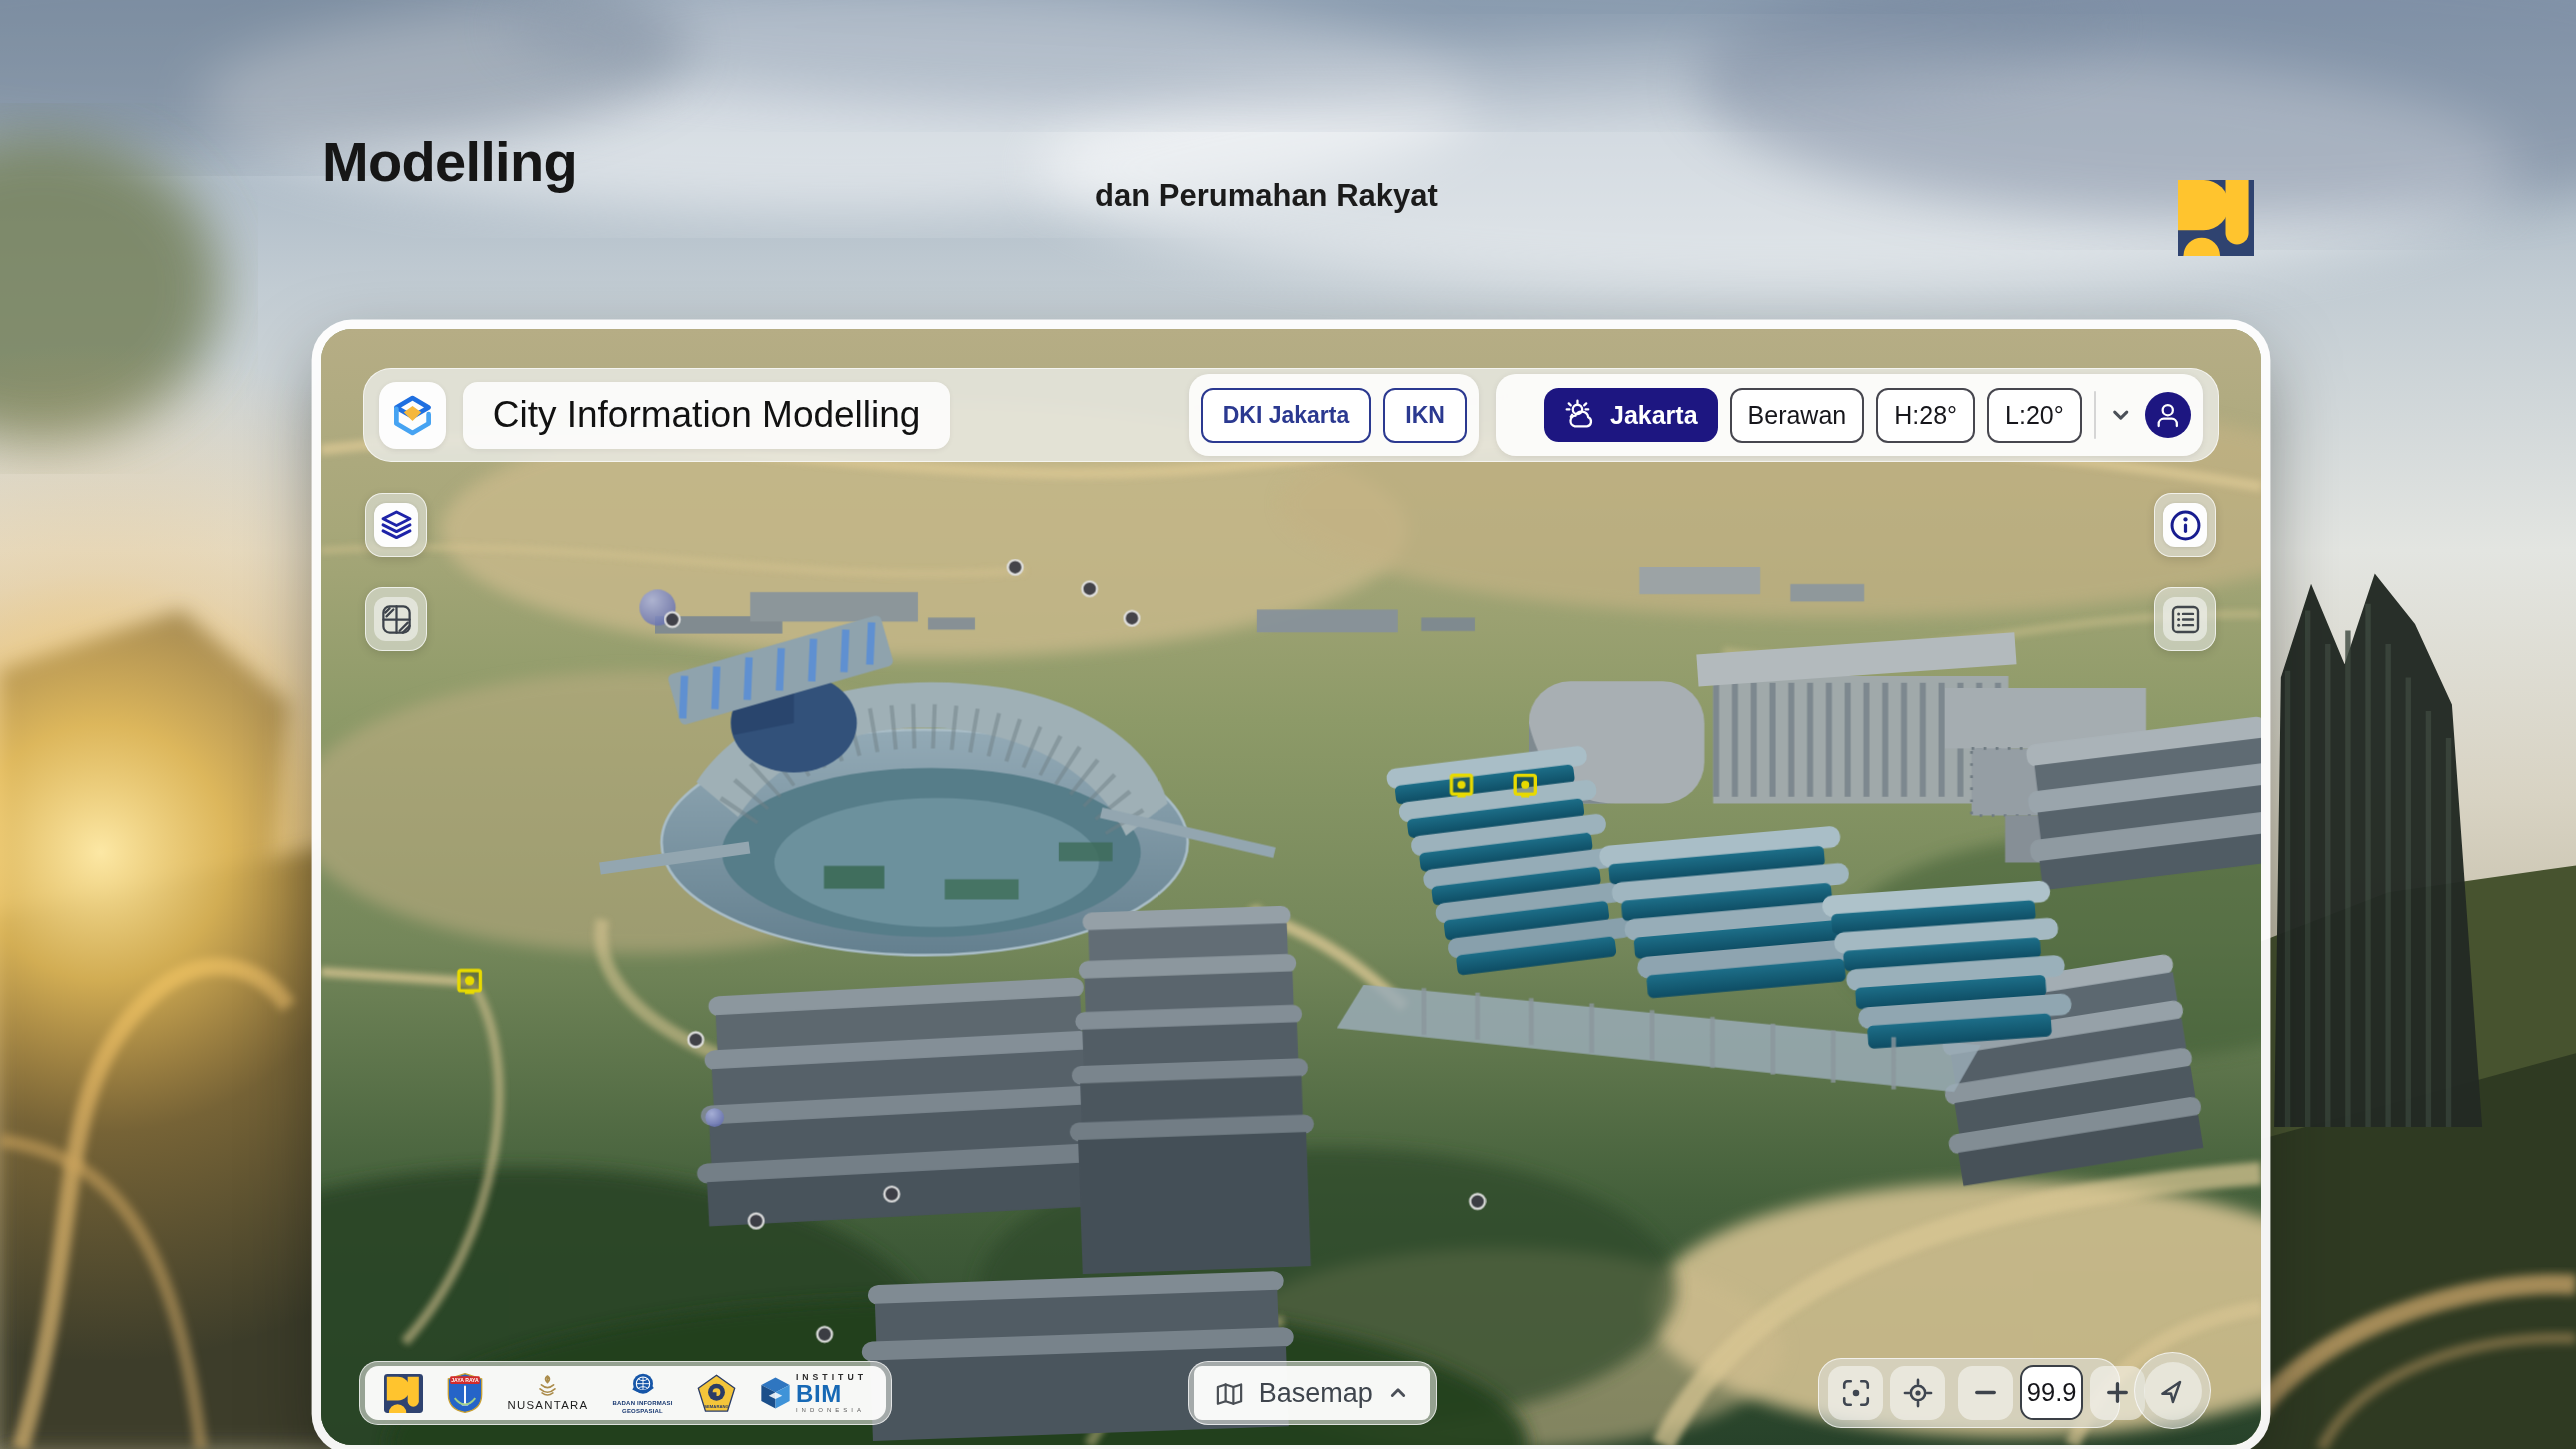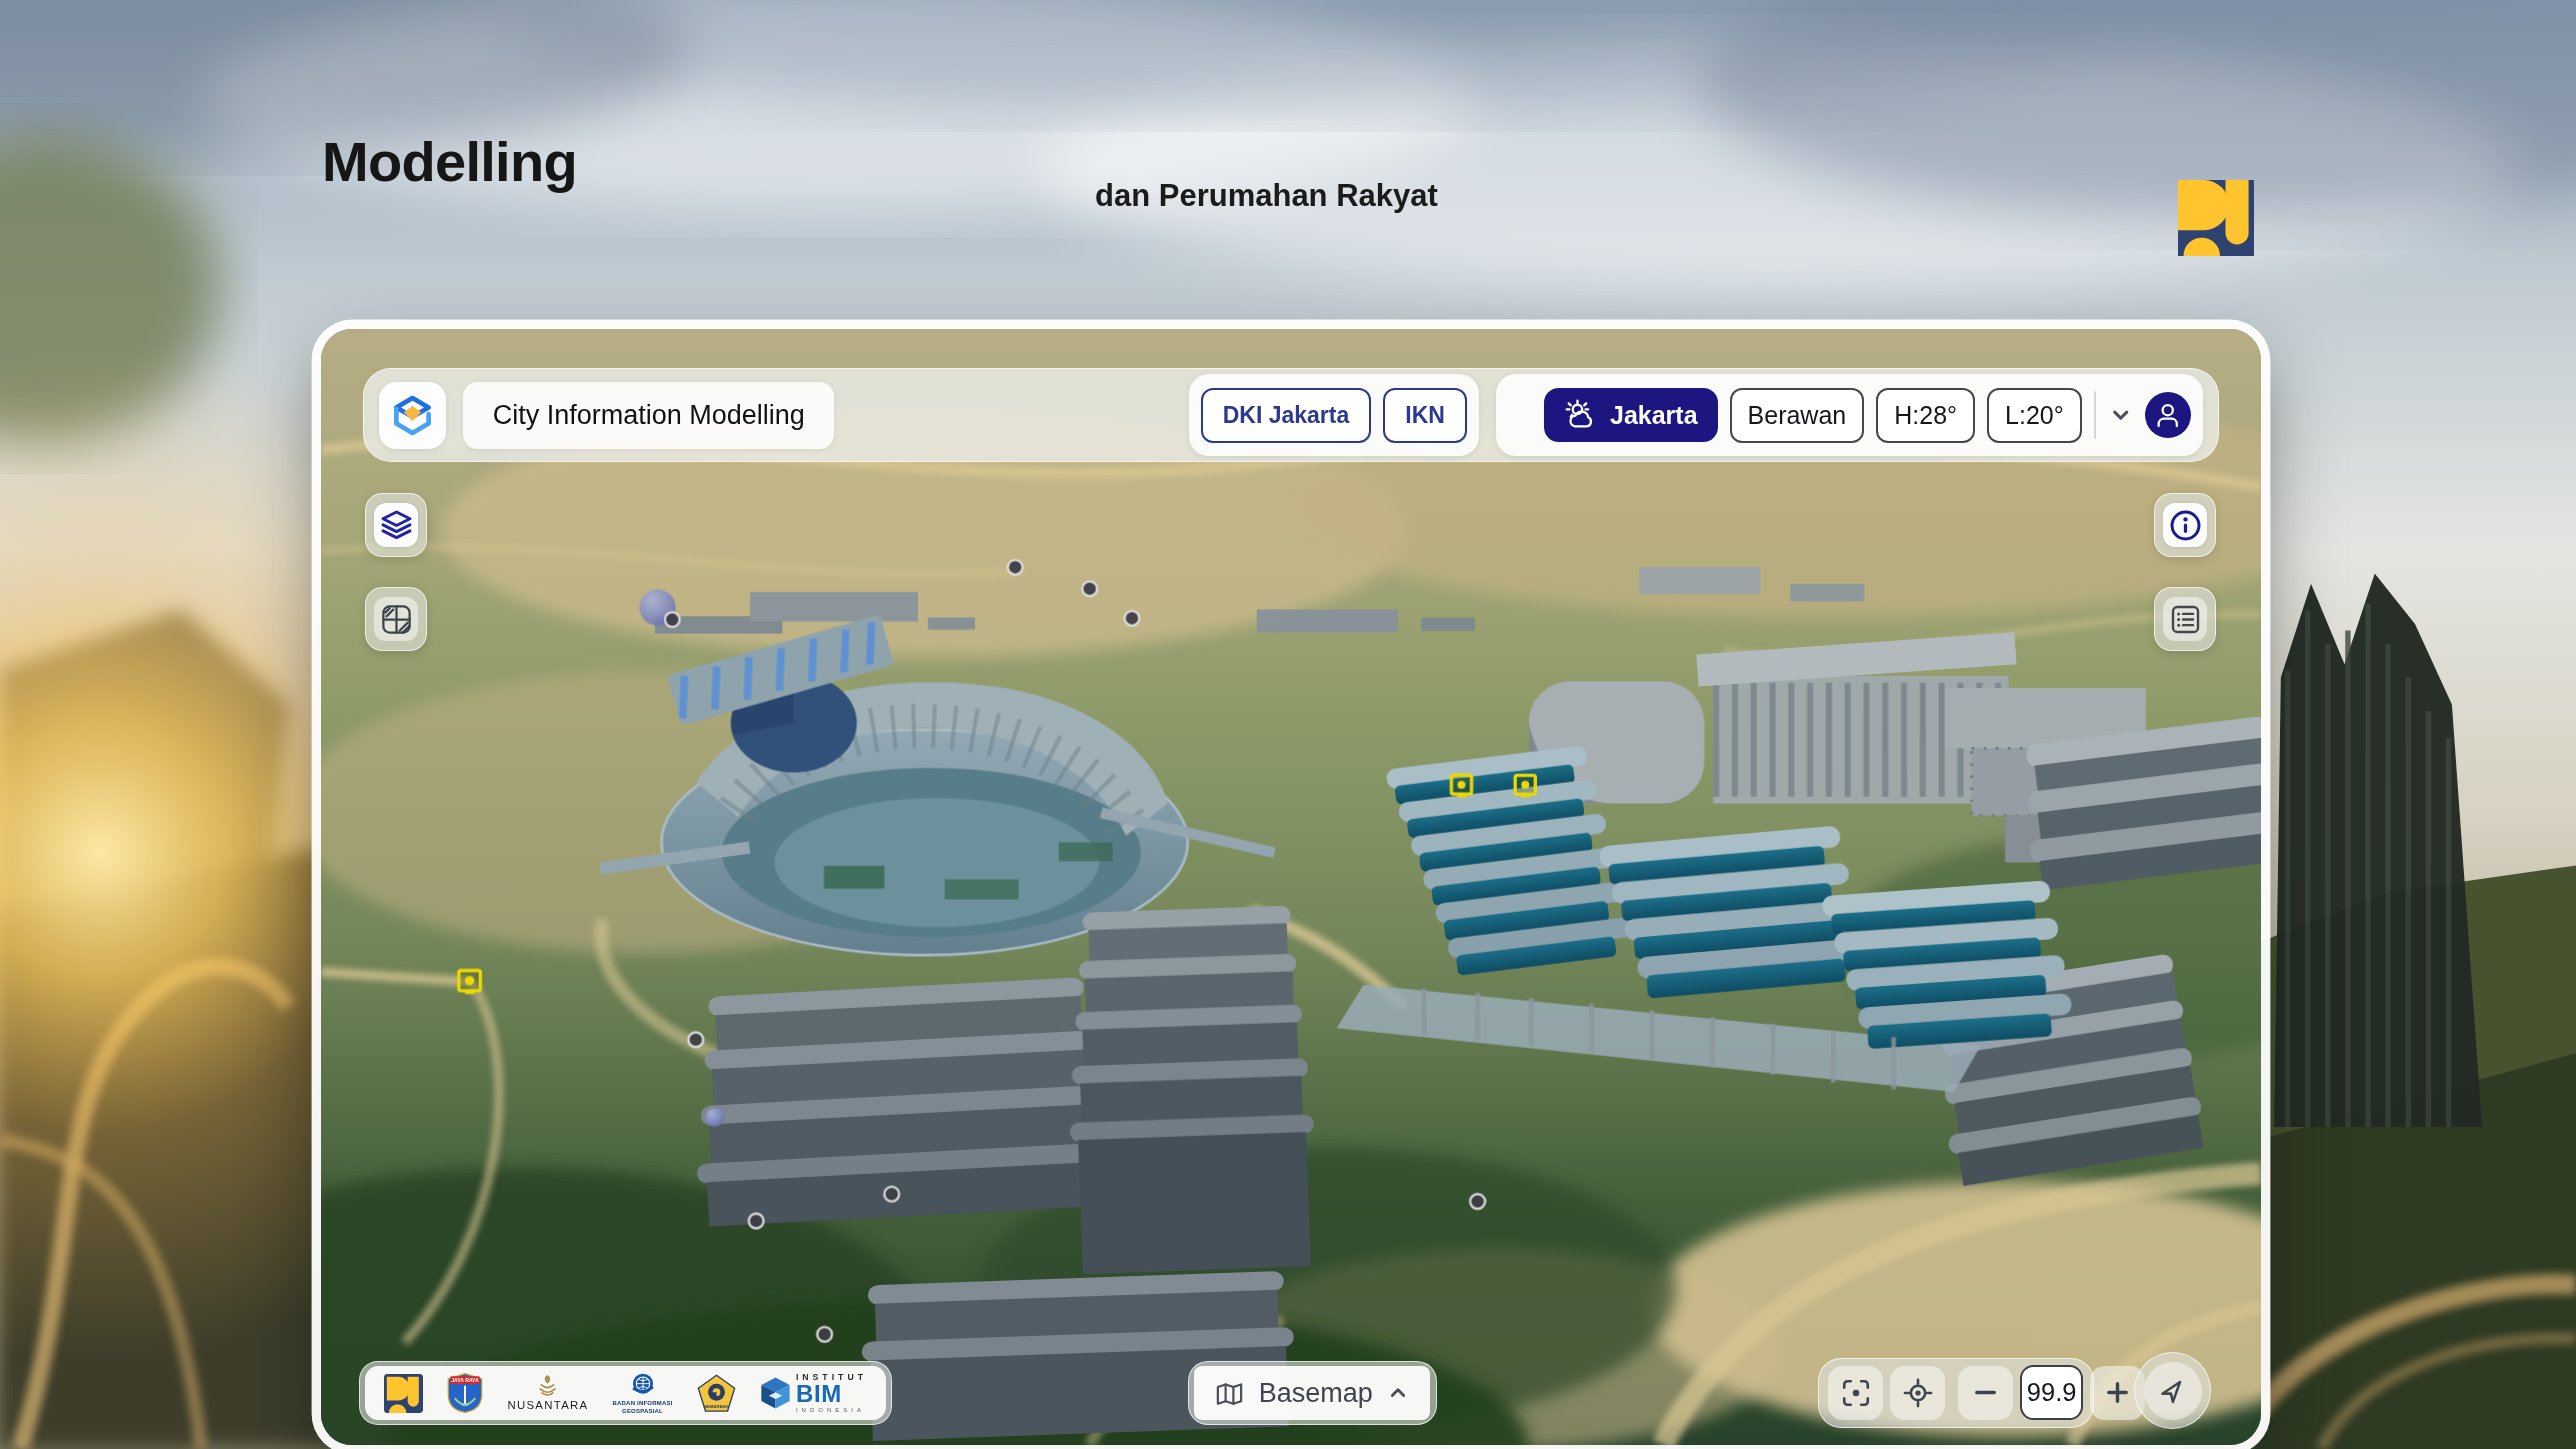--- a/index.html
+++ b/index.html
@@ -35,21 +35,21 @@
     backdrop-filter:blur(4px);
   }
   .cube-btn{
     width:67px;height:67px;border-radius:17.4px;background:#fdfdfd;flex:0 0 auto;
     display:flex;align-items:center;justify-content:center;box-shadow:0 1.3px 5.4px rgba(0,0,0,0.08);
   }
   .app-title-box{
     margin-left:17.4px;height:67px;border-radius:14.8px;background:rgba(253,253,252,0.92);
     display:flex;align-items:center;padding:0 29.5px;box-shadow:0 1.3px 5.4px rgba(0,0,0,0.06);
   }
-  .app-title-box span{font-size:27px;font-weight:500;color:#111;white-space:nowrap;}
+  .app-title-box span{font-size:37px;font-weight:500;color:#111;white-space:nowrap;}
   .topbar-spacer{flex:1;}
   .chip-group{
     height:82px;background:rgba(252,252,251,0.95);border-radius:20px;
     display:flex;align-items:center;gap:12px;padding:0 12px;box-sizing:border-box;
     box-shadow:0 1.3px 6.7px rgba(0,0,0,0.08);
   }
   .chip-outline{
     height:51px;border:2px solid #2B3990;border-radius:12px;background:#fff;
     display:flex;align-items:center;padding:0 20px;cursor:pointer;
   }
@@ -103,21 +103,21 @@
     position:absolute;left:867px;bottom:20px;height:64px;z-index:5;
     background:rgba(225,227,221,0.6);border:1.3px solid rgba(255,255,255,0.7);border-radius:20px;
     display:flex;align-items:center;padding:5.4px;box-sizing:border-box;
   }
   .basemap-btn{
     height:54px;background:rgba(253,253,252,0.95);border-radius:8px;
     display:flex;align-items:center;gap:13.4px;padding:0 20px;cursor:pointer;
   }
   .basemap-btn span{font-size:27px;font-weight:500;color:#3f454d;}
   .zoombar{
-    position:absolute;left:1497px;bottom:17.4px;width:276px;height:70px;z-index:5;
+    position:absolute;left:1497px;bottom:17.4px;width:302px;height:70px;z-index:5;
     background:rgba(225,227,221,0.6);border:1.3px solid rgba(255,255,255,0.7);border-radius:23px;
     display:flex;align-items:center;gap:6.7px;padding:0 9.4px;box-sizing:border-box;
   }
   .zb-btn{
     width:55px;height:54px;border-radius:14.8px;background:rgba(250,250,248,0.55);
     display:flex;align-items:center;justify-content:center;cursor:pointer;flex:0 0 auto;
   }
   .zoom-value{
     width:63px;height:55px;border-radius:13.4px;background:#fff;border:2px solid #3a3f46;
     display:flex;align-items:center;justify-content:center;box-sizing:border-box;flex:0 0 auto;

